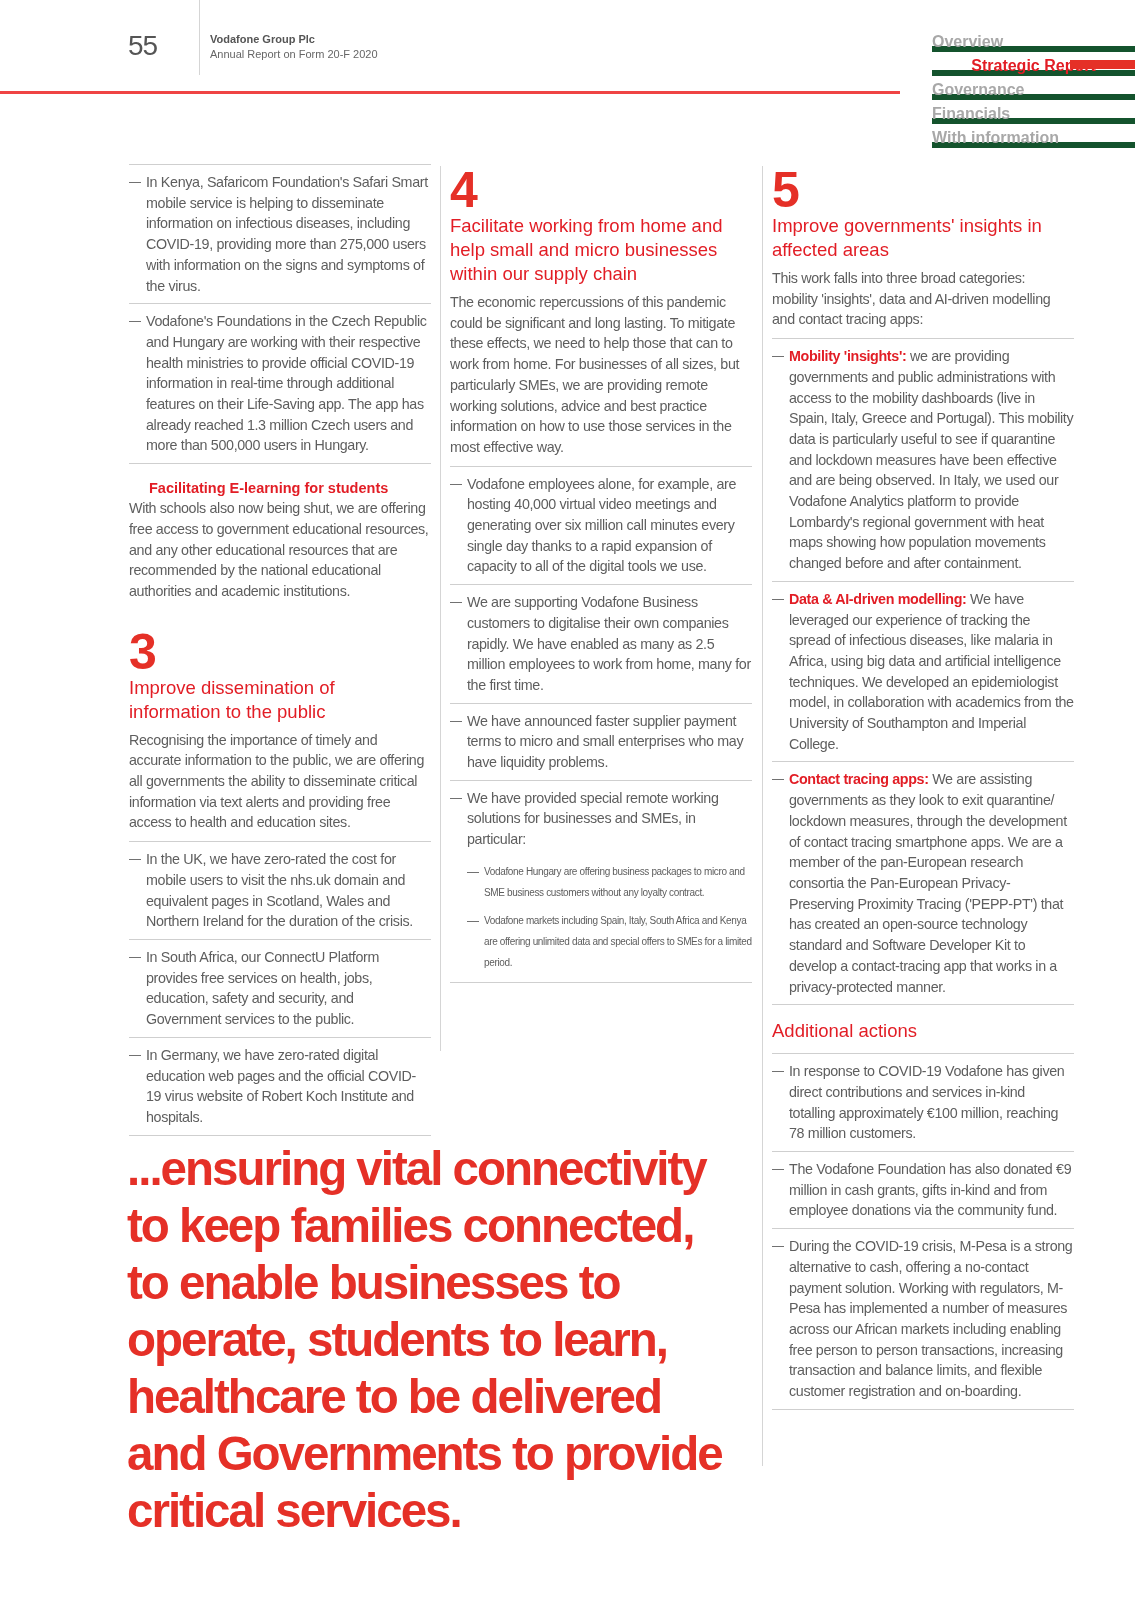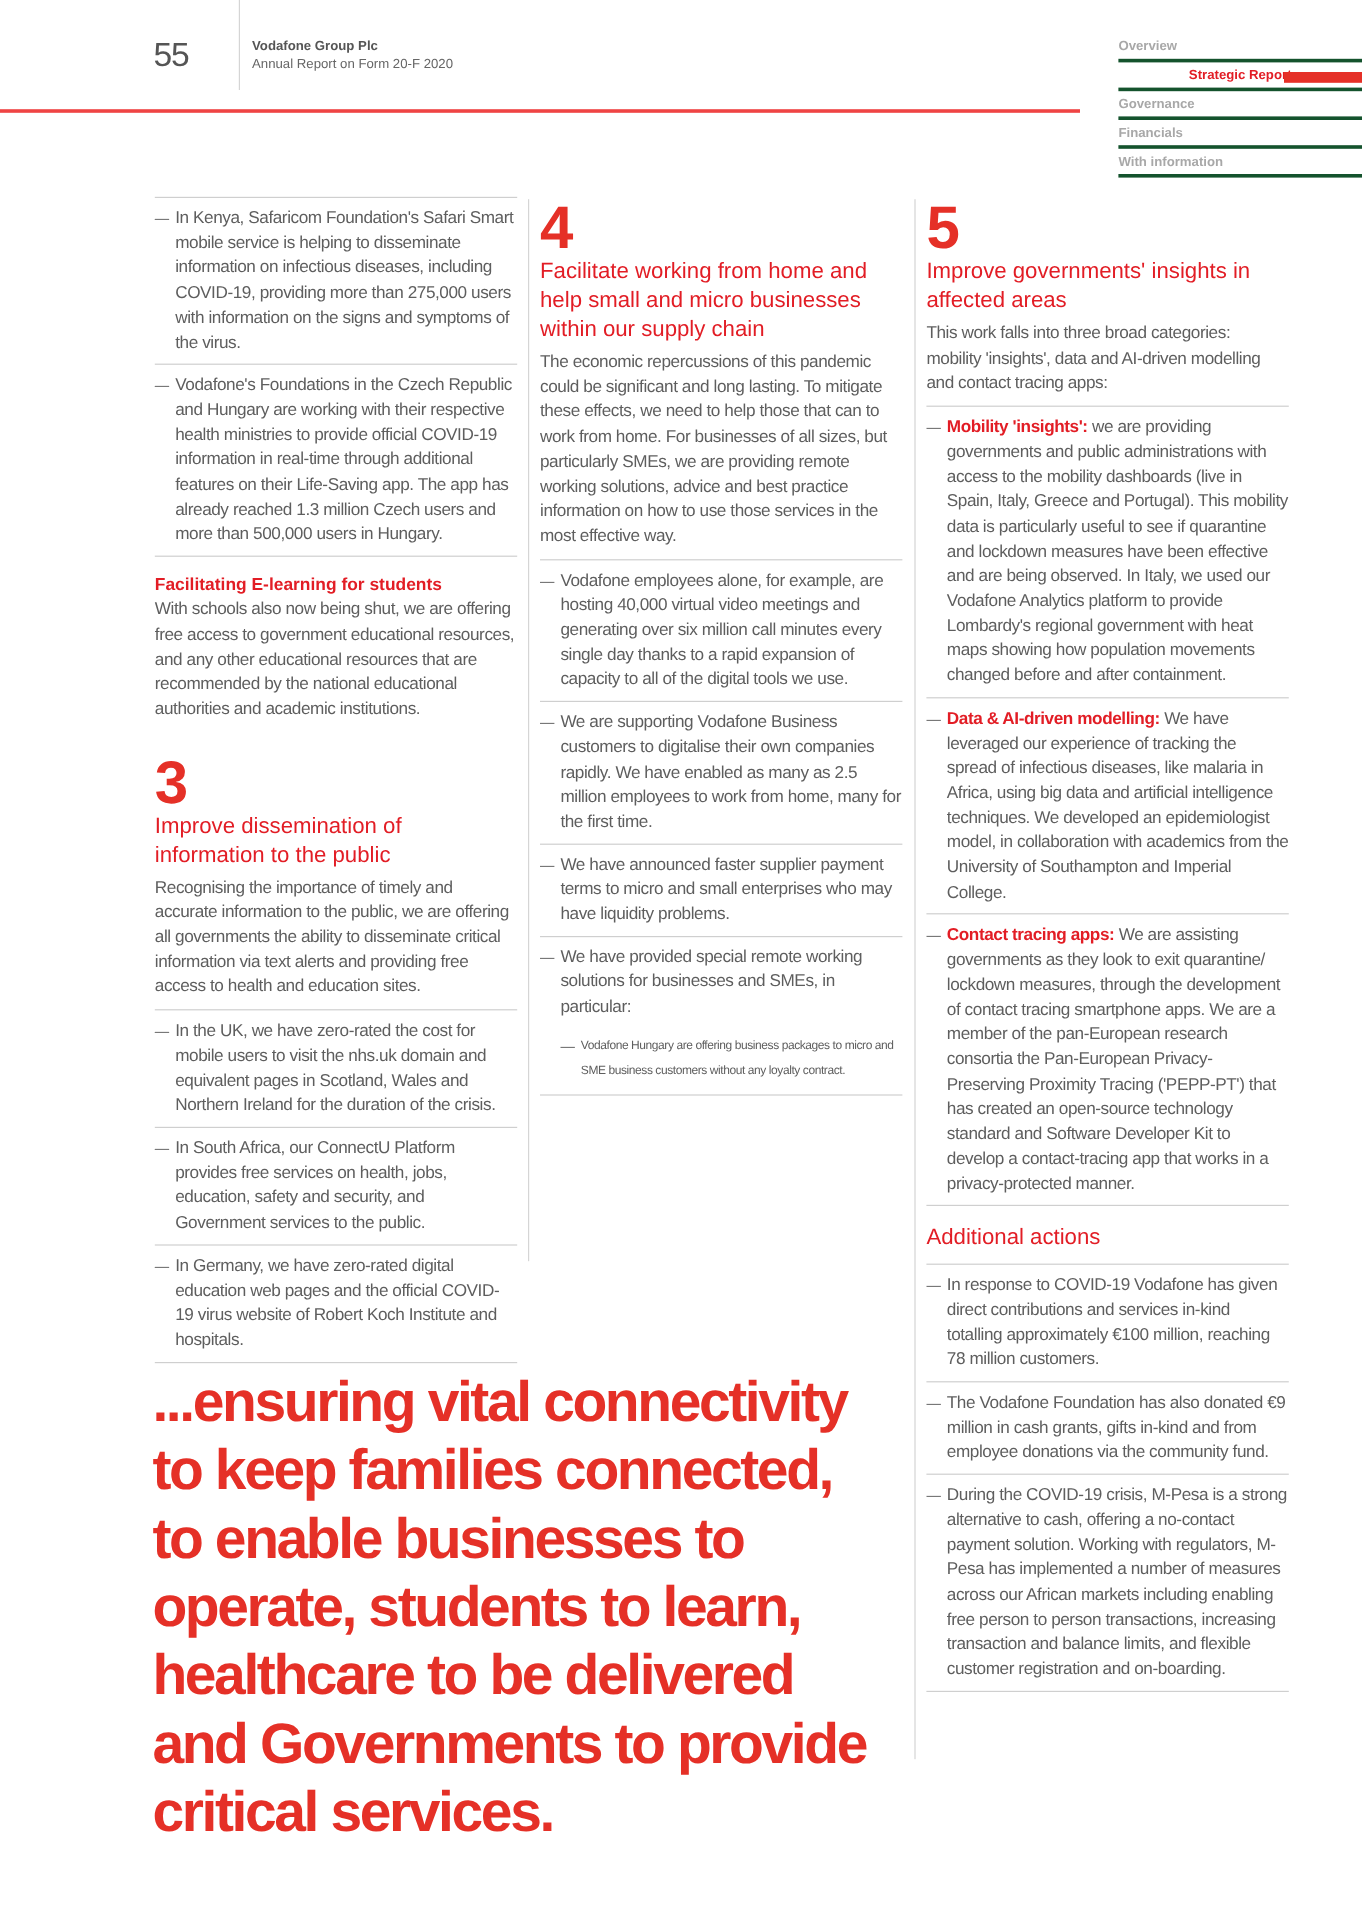--- a/index.html
+++ b/index.html
@@ -8,21 +8,21 @@
 
   
   .hdr { position: absolute; left: 0; top: 0; width: 900px; height: 94px; border-bottom: 3px solid #ef4444; }
   .page-num { position: absolute; left: 128px; top: 30px; font-size: 28px; color: #555; font-weight: 300; letter-spacing: -1px; }
   .hdr-divider { position: absolute; left: 199px; top: 0; width: 1px; height: 75px; background: #d5d5d5; }
   .company { position: absolute; left: 210px; top: 33px; font-size: 11px; font-weight: bold; color: #555; }
   .report { position: absolute; left: 210px; top: 48px; font-size: 11px; color: #666; }
 
   
   .nav { position: absolute; left: 932px; top: 28px; width: 203px; }
-  .nav-item { position: relative; height: 24px; border-bottom: 3px solid #14532d; font-size: 11px; font-weight: bold; color: #a8a8a8; padding-top: 5px; cursor: pointer; }
+  .nav-item { position: relative; height: 24px; border-bottom: 6px solid #14532d; font-size: 16px; font-weight: bold; color: #a8a8a8; padding-top: 5px; cursor: pointer; }
   .nav-item.active { color: #e21d25; text-align: center; }
   .nav-bar { position: absolute; left: 138px; top: 8px; width: 65px; height: 9px; background: #e53027; }
 
   
   .col { position: absolute; top: 164px; width: 302px; }
   .col1 { left: 129px; }
   .col2 { left: 450px; }
   .col3 { left: 772px; }
   .vdiv { position: absolute; width: 1px; background: #d5d5d5; }
 
@@ -64,21 +64,21 @@
 </nav>
 
 <div class="vdiv" style="left:440px; top:166px; height:885px;"></div>
 <div class="vdiv" style="left:762px; top:166px; height:1300px;"></div>
 
 <section class="col col1">
   <ul class="bullet-list top-border">
     <li class="bullet">In Kenya, Safaricom Foundation's Safari Smart mobile service is helping to disseminate information on infectious diseases, including COVID-19, providing more than 275,000 users with information on the signs and symptoms of the virus.</li>
     <li class="bullet">Vodafone's Foundations in the Czech Republic and Hungary are working with their respective health ministries to provide official COVID-19 information in real-time through additional features on their Life-Saving app. The app has already reached 1.3 million Czech users and more than 500,000 users in Hungary.</li>
   </ul>
-  <h4 class="sub-head" style="margin-top:14px;">Facilitating E-learning for students</h4>
+  <h4 class="sub-head" style="margin-top:14px;margin-left:20px;">Facilitating E-learning for students</h4>
   <p class="para">With schools also now being shut, we are offering free access to government educational resources, and any other educational resources that are recommended by the national educational authorities and academic institutions.</p>
 
   <div class="big-num" style="margin-top:28px;">3</div>
   <h3 class="sec-title">Improve dissemination of information to the public</h3>
   <p class="para" style="margin-bottom:8px;">Recognising the importance of timely and accurate information to the public, we are offering all governments the ability to disseminate critical information via text alerts and providing free access to health and education sites.</p>
   <ul class="bullet-list top-border">
     <li class="bullet">In the UK, we have zero-rated the cost for mobile users to visit the nhs.uk domain and equivalent pages in Scotland, Wales and Northern Ireland for the duration of the crisis.</li>
     <li class="bullet">In South Africa, our ConnectU Platform provides free services on health, jobs, education, safety and security, and Government services to the public.</li>
     <li class="bullet">In Germany, we have zero-rated digital education web pages and the official COVID-19 virus website of Robert Koch Institute and hospitals.</li>
   </ul>
@@ -89,20 +89,21 @@
   <h3 class="sec-title">Facilitate working from home and help small and micro businesses within our supply chain</h3>
   <p class="para" style="margin-bottom:8px;">The economic repercussions of this pandemic could be significant and long lasting. To mitigate these effects, we need to help those that can to work from home. For businesses of all sizes, but particularly SMEs, we are providing remote working solutions, advice and best practice information on how to use those services in the most effective way.</p>
   <ul class="bullet-list top-border">
     <li class="bullet">Vodafone employees alone, for example, are hosting 40,000 virtual video meetings and generating over six million call minutes every single day thanks to a rapid expansion of capacity to all of the digital tools we use.</li>
     <li class="bullet">We are supporting Vodafone Business customers to digitalise their own companies rapidly. We have enabled as many as 2.5 million employees to work from home, many for the first time.</li>
     <li class="bullet">We have announced faster supplier payment terms to micro and small enterprises who may have liquidity problems.</li>
     <li class="bullet">
       <span>We have provided special remote working solutions for businesses and SMEs, in particular:</span>
       <ul class="sub-list">
         <li class="sub-bullet">Vodafone Hungary are offering business packages to micro and SME business customers without any loyalty contract.</li>
+        <li class="sub-bullet">Vodafone markets including Spain, Italy, South Africa and Kenya are offering unlimited data and special offers to SMEs for a limited period.</li>
       </ul>
     </li>
   </ul>
 </section>
 
 <section class="col col3">
   <div class="big-num" style="margin-top:4px;">5</div>
   <h3 class="sec-title">Improve governments' insights in affected areas</h3>
   <p class="para" style="margin-bottom:8px;">This work falls into three broad categories: mobility 'insights', data and AI-driven modelling and contact tracing apps:</p>
   <ul class="bullet-list top-border">

